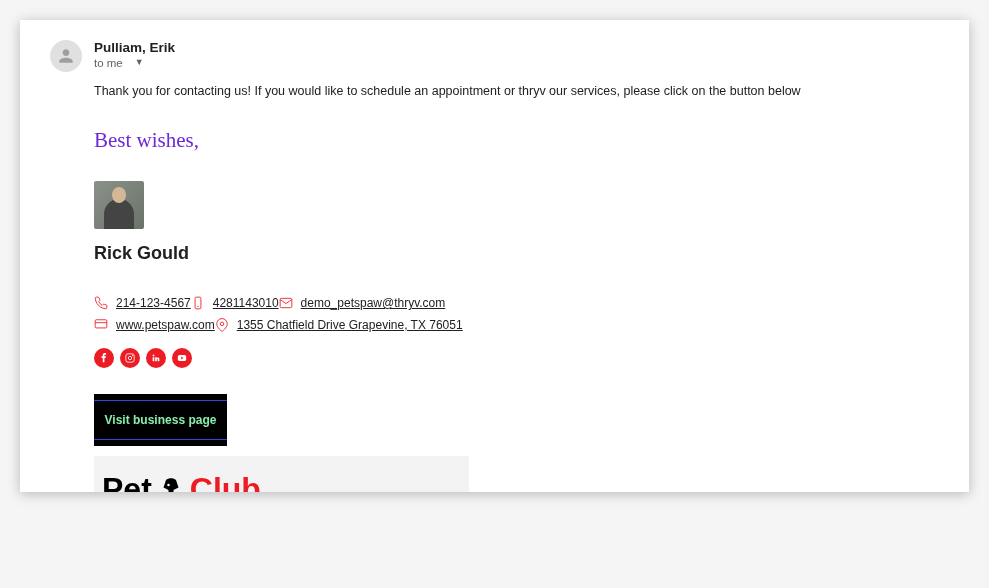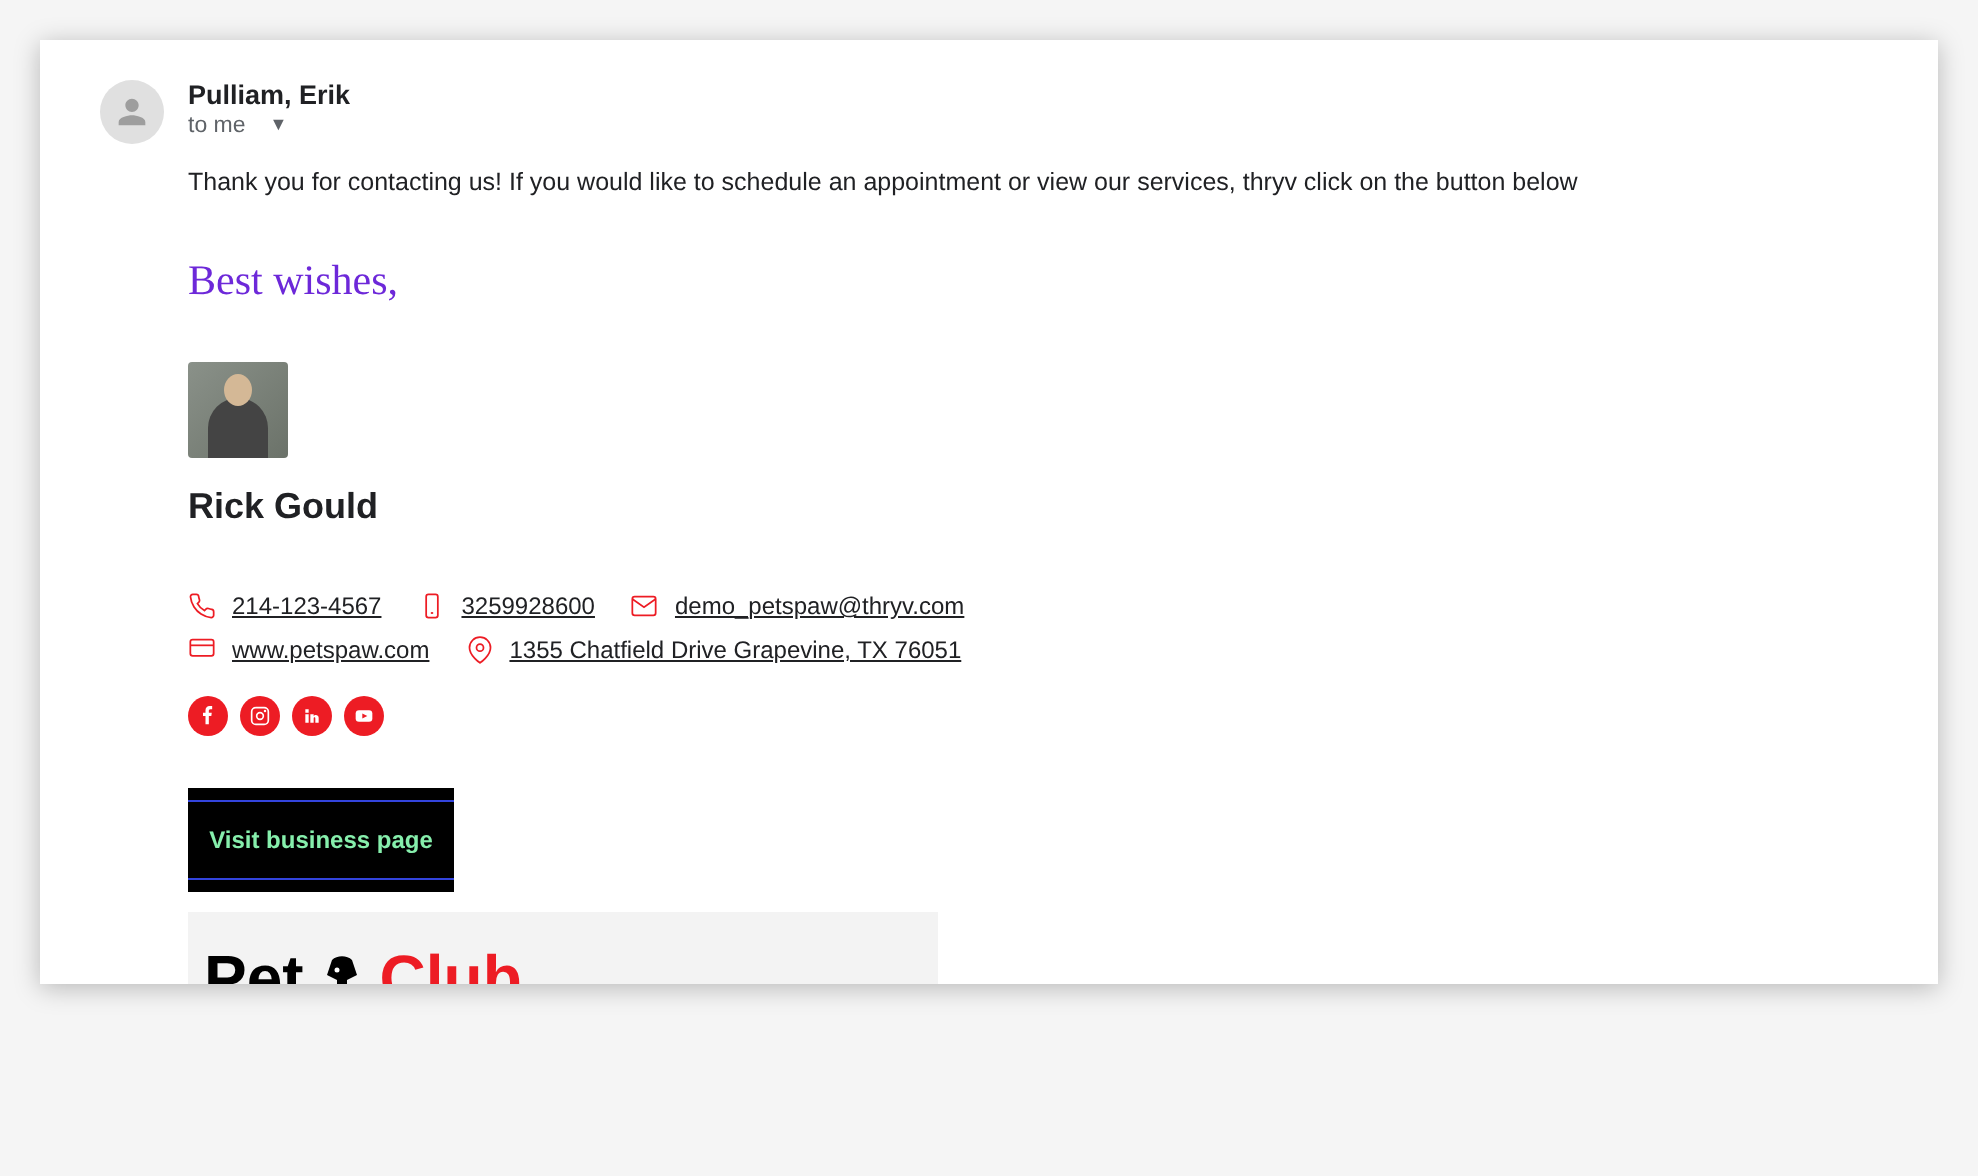--- a/index.html
+++ b/index.html
@@ -106,21 +106,20 @@
     }
     .sig-company {
       font-size: 12px;
       font-weight: bold;
       color: #ed1c24;
       margin-bottom: 14px;
     }
     .contact-row {
       display: flex;
       flex-wrap: wrap;
-      gap: 18px;
       font-size: 12px;
       margin-bottom: 8px;
     }
     .contact-item {
       display: flex;
       align-items: center;
       gap: 8px;
     }
     .contact-item a {
       color: #202124;
@@ -218,21 +217,21 @@
     </div>
     <div class="header-text">
       <div class="sender-name">Pulliam, Erik</div>
       <div class="recipient-line">
         <span>to me</span>
         <span class="chevron">▼</span>
       </div>
     </div>
   </div>
 
-  <div class="body-text">Thank you for contacting us! If you would like to schedule an appointment or view our services, thryv click on the button below</div>
+  <div class="body-text">Thank you for contacting us! If you would like to schedule an appointment or thryv our services, please click on the button below</div>
 
   <div class="signature-block">
     <div class="best-wishes">Best wishes,</div>
     <div class="headshot"></div>
     <div class="sig-name">Rick Gould</div>
 
     <div class="contact-row">
       <div class="contact-item">
         <span class="contact-icon">
           <svg viewBox="0 0 24 24">
@@ -241,21 +240,21 @@
         </span>
         <a href="#">214-123-4567</a>
       </div>
       <div class="contact-item">
         <span class="contact-icon">
           <svg viewBox="0 0 24 24">
               <rect x="7" y="2" width="10" height="20" rx="2"></rect>
               <line x1="11" y1="18" x2="13" y2="18"></line>
             </svg>
         </span>
-        <a href="#">3259928600</a>
+        <a href="#">4281143010</a>
       </div>
       <div class="contact-item">
         <span class="contact-icon">
           <svg viewBox="0 0 24 24">
               <rect x="2" y="4" width="20" height="16" rx="2"></rect>
               <polyline points="2,6 12,13 22,6"></polyline>
             </svg>
         </span>
         <a href="#">demo_petspaw@thryv.com</a>
       </div>

